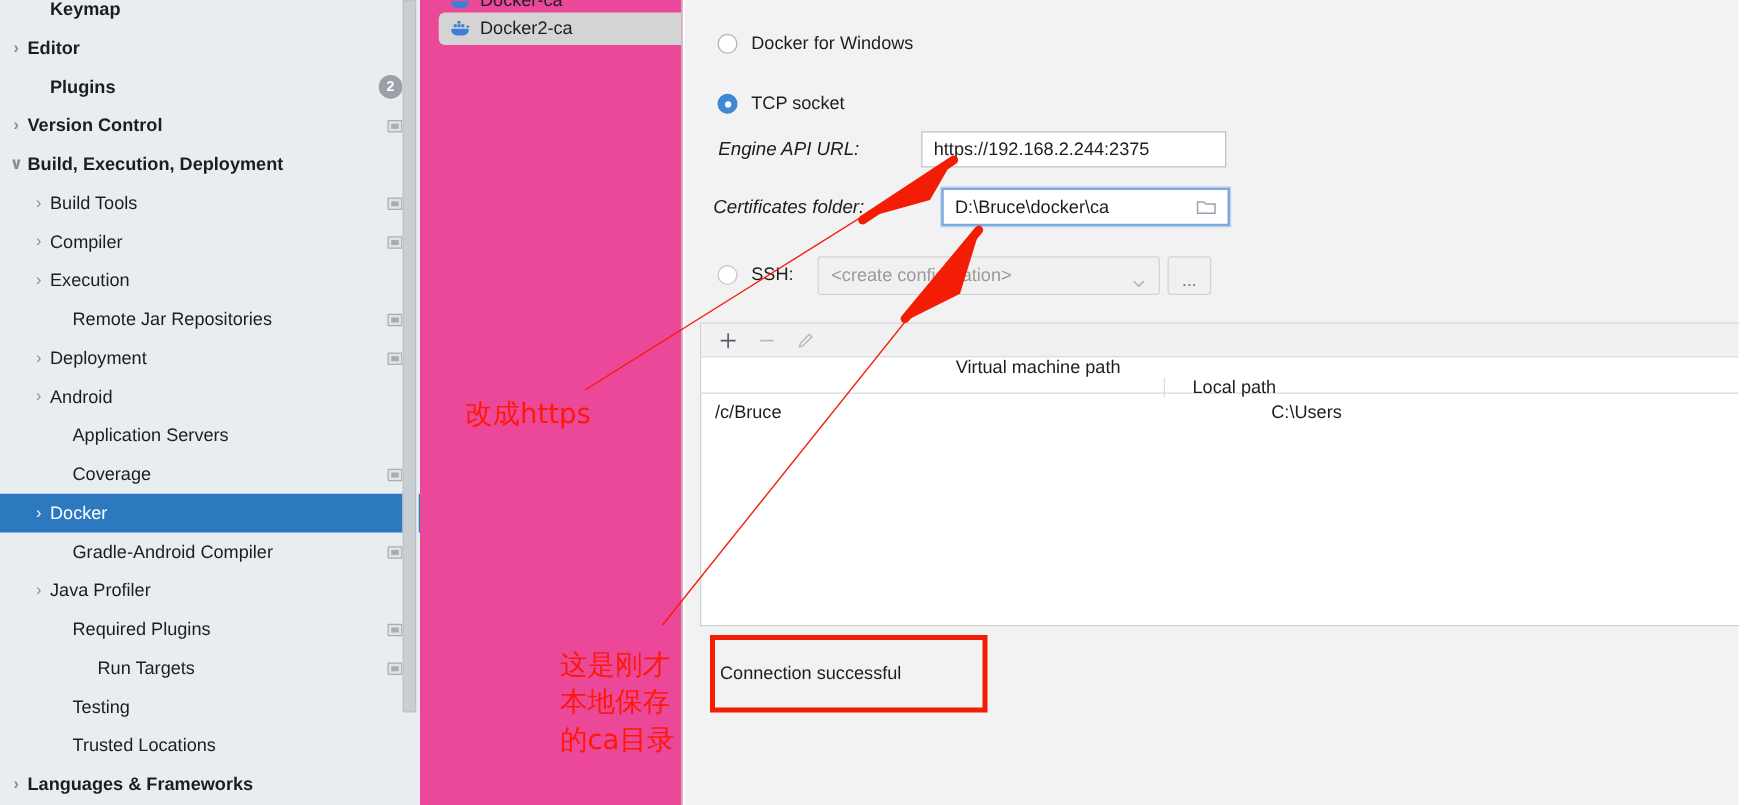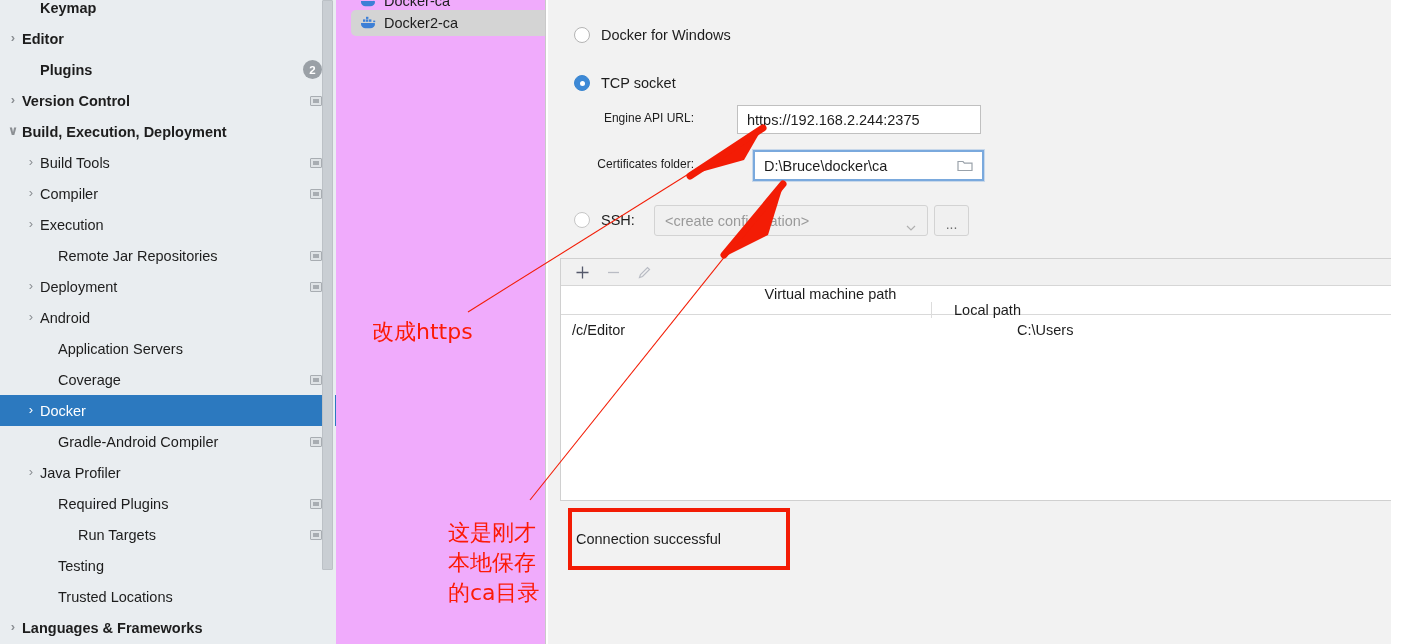--- a/index.html
+++ b/index.html
@@ -58,21 +58,21 @@
     background: #e9edf0;
   }
   #sb-thumb {
     position: absolute; right: 2px; top: 0; width: 11px; height: 570px;
     background: #c9ced3; border: 1px solid #bcc1c6; border-radius: 1px;
   }
 
   
   #midpanel {
     position: absolute; left: 336px; top: 0; width: 210px; height: 644px;
-    background: #f0abfc;
+    background: #ec4899;
     border-right: 1px solid #c9c9c9;
     overflow: hidden;
   }
   .docker-item {
     position: absolute; left: 15px; width: 200px; height: 26px;
     display: flex; align-items: center; gap: 7px;
     border-radius: 5px; padding-left: 9px;
     font-size: 14.5px;
   }
   .docker-item.sel { background: #d4d4d4; }
@@ -97,21 +97,21 @@
     display: flex; align-items: center; justify-content: center;
   }
   .radio.on::after {
     content: ""; width: 5px; height: 5px; border-radius: 50%; background: #ffffff;
   }
   .radio.disabled { border-color: #c6c6c6; }
   .radio-label { font-size: 14.5px; }
   .radio-label.dim { color: #1d1d1d; }
 
   .field-label {
-    position: absolute; font-size: 12px; text-align: right;
+    position: absolute; font-size: 15px; text-align: center; font-style: italic;
   }
   .txtfield {
     position: absolute;
     background: #ffffff;
     border: 1px solid #c0c0c0;
     font-size: 14.5px;
     display: flex; align-items: center;
     padding-left: 9px;
   }
   .txtfield.focusring {
@@ -383,21 +383,21 @@
           <svg width="15" height="15" viewBox="0 0 15 15">
             <path d="M2.5 12.5l1-3 7-7 2 2-7 7z" fill="none" stroke="#b9bcc4" stroke-width="1.2"></path>
           </svg>
         </span>
       </div>
       <div id="tbl-head">
         <div class="th" style="width:445px;">Virtual machine path</div>
         <div class="th" style="flex:1;">Local path</div>
       </div>
       <div id="tbl-row">
-        <div class="td" style="width:445px;">/c/Editor</div>
+        <div class="td" style="width:445px;">/c/Bruce</div>
         <div class="td" style="flex:1;">C:\Users</div>
       </div>
     </div>
 
     <div id="status-box">Connection successful</div>
 
   </div>
 
   <div id="anno">
     <svg width="1409" height="644" style="position:absolute;left:0;top:0;">

